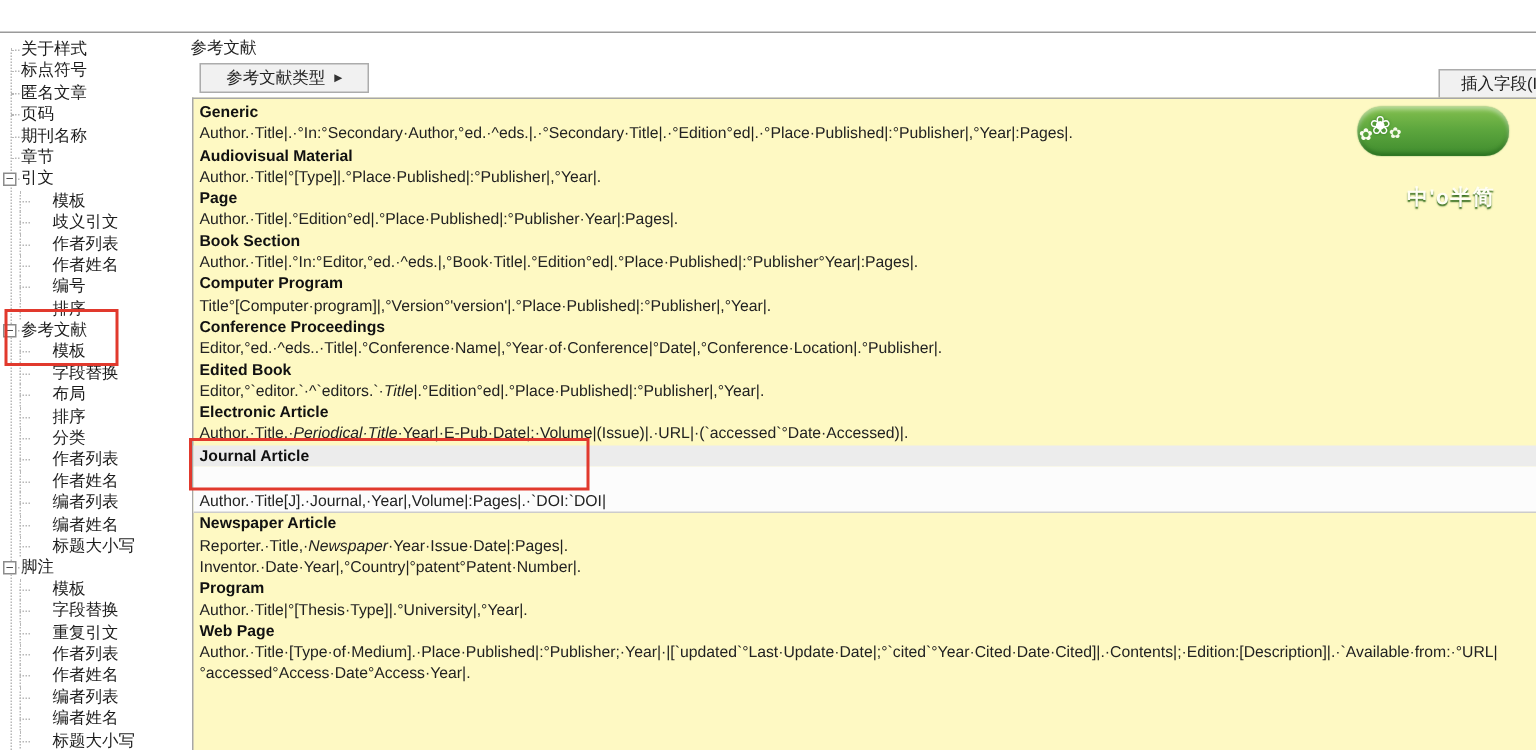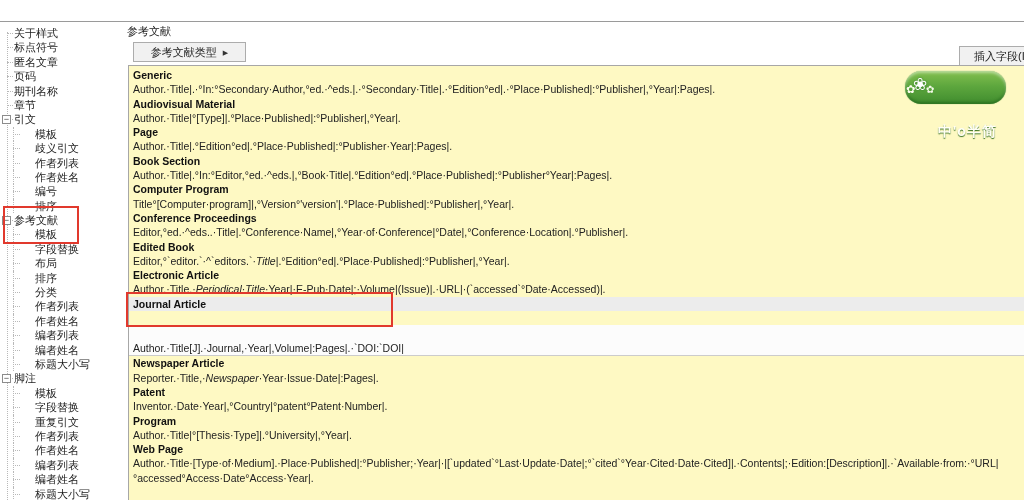--- a/index.html
+++ b/index.html
@@ -31,21 +31,21 @@
   .btn-reftype { left:14px; top:20px; width:113px; }
   .btn-reftype .arrow { font-size:7px; color:#333; margin-left:6px; vertical-align:1px; }
   .btn-insert { left:840px; top:24px; width:95px; text-align:left; padding-left:14px; }
 
   .list { position:absolute; left:9px; right:0; top:43px; bottom:0; background:#fef9c3;
           border:1px solid #a7a7a7; border-bottom:none; border-right:none; padding:2px 10px 0 4px; }
   .entry { line-height:14.3px; font-size:10.5px; }
   .entry .type { font-weight:bold; color:#111; }
   .entry .tpl { color:#222; }
   .entry.selected { margin:0 -10px 0 -4px; padding:0 10px 0 4px; }
-  .entry.selected .type { background:#ececec; margin:0 -10px 14px -4px; padding:0 10px 0 4px; }
+  .entry.selected .type { background:#ececec; margin:0 -10px 0 -4px; padding:0 10px 0 4px; }
   .entry.selected .tpl { background:#fcfcfc; border-bottom:1px solid #cccccc; margin:0 -10px 0 -4px; padding:16px 10px 0 4px; }
 
   
   .logo { position:absolute; left:786px; top:49px; width:101px; height:33px; border-radius:16px;
           background:linear-gradient(180deg,#84c04f 0%,#5ea73e 45%,#3f8c2e 100%);
           box-shadow:inset 0 2px 3px rgba(255,255,255,.45), inset 0 -2px 3px rgba(0,60,0,.35), 0 0 1px #6aa84f; }
   .logo .flower-big { position:absolute; left:8px; top:3px; font-size:17px; color:#fff; text-shadow:0 0 2px #2f7a22; }
   .logo .flower-sm1 { position:absolute; left:1px; top:12px; font-size:11px; color:#fdfdf0; }
   .logo .flower-sm2 { position:absolute; left:21px; top:13px; font-size:10px; color:#f4f9e8; }
   .logo .wm-text { position:absolute; left:33px; top:8px; font-size:14px; font-weight:bold; color:#fffef5;
@@ -151,21 +151,20 @@
           </div>
           <div class="entry selected">
             <div class="type">Journal Article</div>
             <div class="tpl">Author.·Title[J].·Journal,·Year|,Volume|:Pages|.·`DOI:`DOI|</div>
           </div>
           <div class="entry">
             <div class="type">Newspaper Article</div>
             <div class="tpl">Reporter.·Title,·<i>Newspaper</i>·Year·Issue·Date|:Pages|.</div>
           </div>
           <div class="entry">
-            <div class="type">Patent</div>
             <div class="tpl">Inventor.·Date·Year|,°Country|°patent°Patent·Number|.</div>
           </div>
           <div class="entry">
             <div class="type">Program</div>
             <div class="tpl">Author.·Title|°[Thesis·Type]|.°University|,°Year|.</div>
           </div>
           <div class="entry">
             <div class="type">Web Page</div>
             <div class="tpl">Author.·Title·[Type·of·Medium].·Place·Published|:°Publisher;·Year|·|[`updated`°Last·Update·Date|;°`cited`°Year·Cited·Date·Cited]|.·Contents|;·Edition:[Description]|.·`Available·from:·°URL|°accessed°Access·Date°Access·Year|.</div>
           </div>

